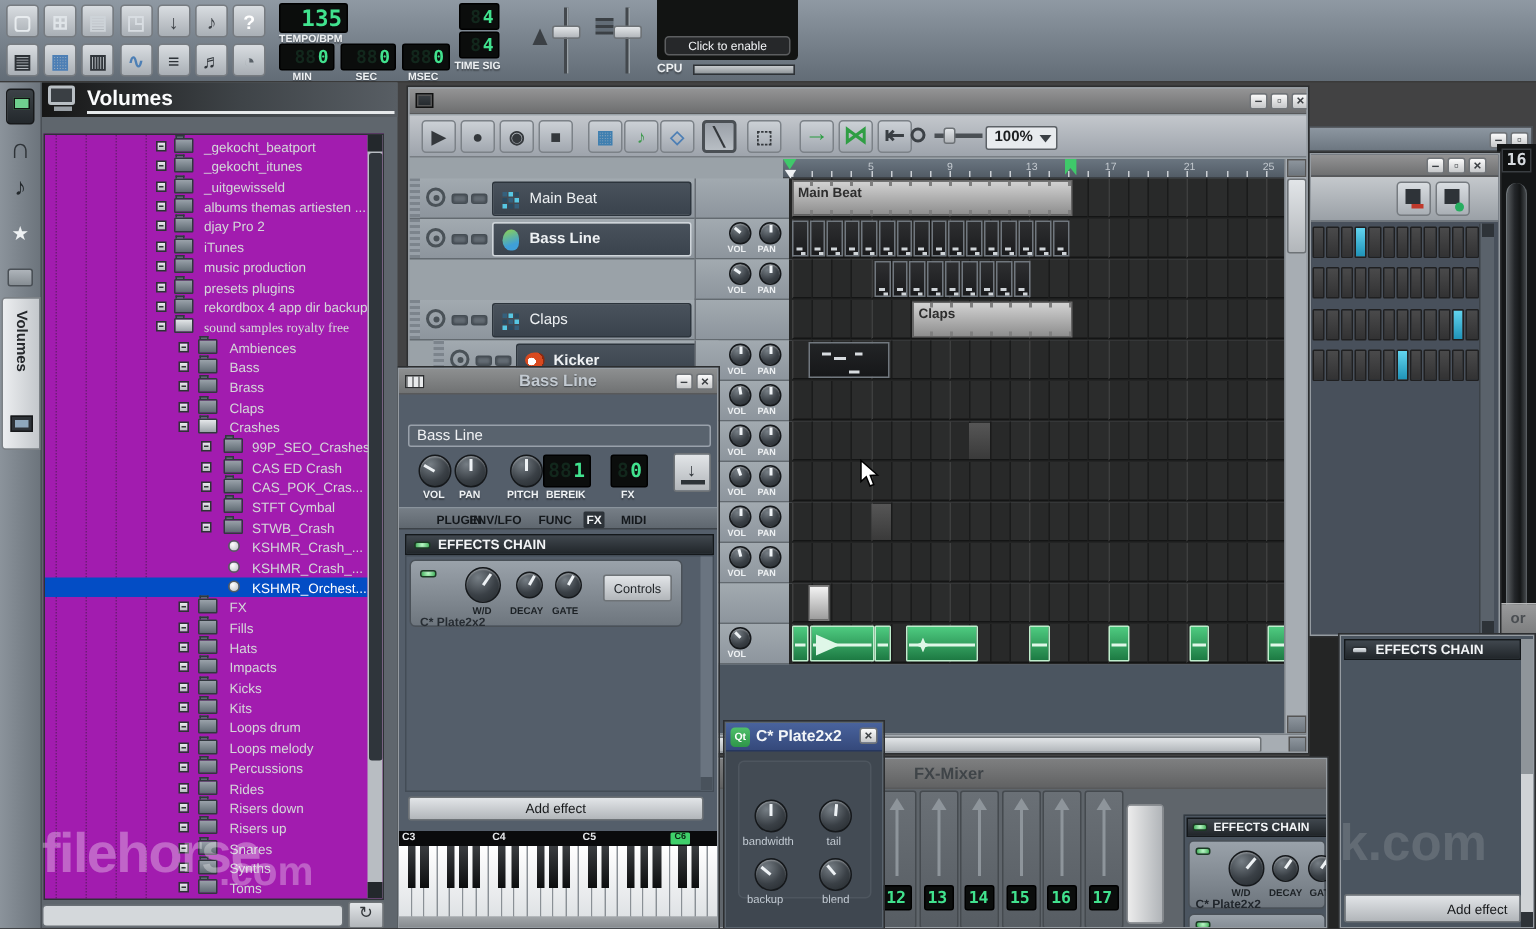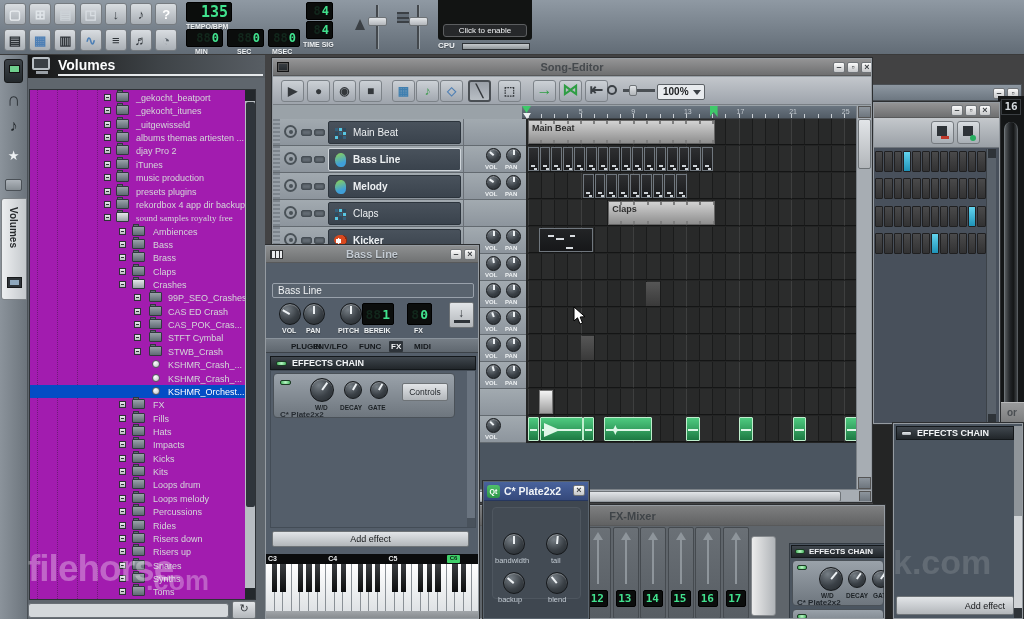--- a/index.html
+++ b/index.html
@@ -125,21 +125,20 @@
     <div class="abs" style="left:6px;top:26px;width:14px;height:290px;border-radius:7px;background:linear-gradient(90deg,#55595c,#232629 40%,#141617 70%,#3f4346);border-left:1px solid #6e7478;border-right:1px solid #585d61"></div>
   </div>
   <div class="abs" style="left:873px;top:424px;width:22px;height:195px;background:#242525;z-index:6"></div>
   <div class="abs" style="left:993px;top:402px;width:31px;height:21px;background:linear-gradient(#999a9b,#7c7d7e);border-top:1px solid #b8b9ba;z-index:5">
     <div class="abs" style="left:14px;top:4px;font-size:10px;font-weight:bold;color:#4a4e52">or</div>
   </div>
 
   <div class="win" id="song-editor" style="left:272px;top:58px;width:600px;height:444px;background:#9aa2a8;z-index:10">
     <div class="tbar">
       <div class="abs" style="left:4px;top:3px;width:12px;height:10px;background:linear-gradient(#3a3f44,#23282c);border:1px solid #111;box-shadow:inset 0 0 0 1px #555"></div>
-      <div class="ttl">Song-Editor</div>
       <div class="wbtn" style="left:560px">–</div>
       <div class="wbtn" style="left:574px">▫</div>
       <div class="wbtn" style="left:588px">×</div>
     </div>
     <div class="abs" style="left:0;top:18px;width:598px;height:28px;background:linear-gradient(#c3c7cc,#9ea4ac);border-bottom:1px solid #787e84"></div>
     <div id="se-toolbar" class="abs" style="left:0;top:0">
         <div class="sebtn" style="left: 8px;">
           <div style="font-size: 12px;">▶</div>
         </div>
         <div class="sebtn" style="left: 34px;">
@@ -380,32 +379,20 @@
               <div style="position: absolute; left: 2px; top: 17px; width: 4px; height: 1.5px; background: rgb(207, 212, 216);"></div>
               <div style="position: absolute; left: 5px; top: 20px; width: 3px; height: 1.5px; background: rgb(207, 212, 216);"></div>
             </div>
             <div style="position: absolute; left: 176px; top: 1px; width: 10.6px; height: 24px; background: linear-gradient(rgb(46, 47, 49), rgb(26, 27, 29)); border: 1px solid rgb(112, 119, 126);">
               <div style="position: absolute; left: 2px; top: 17px; width: 4px; height: 1.5px; background: rgb(207, 212, 216);"></div>
               <div style="position: absolute; left: 5px; top: 20px; width: 3px; height: 1.5px; background: rgb(207, 212, 216);"></div>
             </div>
           </div>
         </div>
         <div style="position: absolute; left: 0px; top: 114px; width: 583px; height: 27px;">
-          <div style="position: absolute; left: 0px; top: 0px; width: 190px; height: 27px; background: linear-gradient(rgb(162, 170, 176), rgb(141, 149, 157)); border-bottom: 1px solid rgb(99, 106, 112);">
-            <div style="position: absolute; left: 0px; top: 0px; width: 7px; height: 26px; background: repeating-linear-gradient(0deg, rgb(124, 132, 140) 0px, rgb(124, 132, 140) 2px, rgb(152, 160, 168) 2px, rgb(152, 160, 168) 4px);"></div>
-            <div style="position: absolute; left: 11px; top: 6px; width: 13px; height: 13px; border-radius: 50%; border: 2px solid rgb(74, 82, 88);">
-              <div style="position: absolute; left: 2.5px; top: 2.5px; width: 4px; height: 4px; border-radius: 50%; background: rgb(74, 82, 88);"></div>
-            </div>
-            <div style="position: absolute; left: 28px; top: 10px; width: 11px; height: 7px; border-radius: 2px; background: rgb(99, 107, 115); border: 1px solid rgb(69, 77, 84); box-shadow: rgb(46, 53, 59) 0px 0px 2px inset;"></div>
-            <div style="position: absolute; left: 41px; top: 10px; width: 11px; height: 7px; border-radius: 2px; background: rgb(99, 107, 115); border: 1px solid rgb(69, 77, 84); box-shadow: rgb(46, 53, 59) 0px 0px 2px inset;"></div>
-            <div style="position: absolute; left: 55px; top: 2px; width: 133px; height: 23px; background: linear-gradient(rgb(73, 82, 92), rgb(58, 67, 77)); border: 1px solid rgb(44, 52, 60); border-radius: 2px;">
-              <div style="position: absolute; left: 6px; top: 4px; width: 11px; height: 14px; background: linear-gradient(160deg, rgb(143, 212, 79), rgb(63, 159, 216) 70%); border-radius: 55% 45% 40% 50%;"></div>
-              <div style="position: absolute; left: 24px; top: 5px; font-size: 10px; color: rgb(238, 241, 243); font-weight: bold;">Melody</div>
-            </div>
-          </div>
           <div style="position: absolute; left: 190px; top: 0px; width: 63px; height: 27px; background: linear-gradient(rgb(162, 170, 176), rgb(141, 149, 157)); border-bottom: 1px solid rgb(99, 106, 112); border-left: 1px solid rgb(106, 112, 119);">
             <div class="knob" style="left: 22px; top: 2px; width: 15px; height: 15px; --r: -55deg;">
               <i></i>
             </div>
             <div style="position: absolute; left: 21px; top: 18px; font-size: 6px; font-weight: bold; color: rgb(238, 241, 243);">VOL</div>
             <div class="knob" style="left: 42px; top: 2px; width: 15px; height: 15px;">
               <i></i>
             </div>
             <div style="position: absolute; left: 41px; top: 18px; font-size: 6px; font-weight: bold; color: rgb(238, 241, 243);">PAN</div>
           </div>
@@ -514,21 +501,21 @@
             <div style="position: absolute; left: 304.68px; top: 0px; width: 13.16px; height: 26px; background: rgb(43, 44, 44); border-left: 1px solid rgb(26, 27, 27); border-bottom: 1px solid rgb(20, 21, 21);"></div>
             <div style="position: absolute; left: 317.84px; top: 0px; width: 13.16px; height: 26px; background: rgb(40, 41, 41); border-left: 1px solid rgb(62, 63, 63); border-bottom: 1px solid rgb(20, 21, 21);"></div>
             <div style="position: absolute; left: 82.276px; top: 1px; width: 106.596px; height: 24px; background: linear-gradient(rgb(210, 210, 210), rgb(142, 142, 142)); border: 1px solid rgb(102, 102, 102);">
               <div style="position: absolute; left: 0px; top: 0px; right: 0px; height: 3px; background: repeating-linear-gradient(90deg, transparent 0px, transparent 11.2px, rgb(126, 126, 126) 11.2px, rgb(126, 126, 126) 13.2px);"></div>
               <div style="position: absolute; left: 0px; bottom: 0px; right: 0px; height: 3px; background: repeating-linear-gradient(90deg, transparent 0px, transparent 11.2px, rgb(126, 126, 126) 11.2px, rgb(126, 126, 126) 13.2px);"></div>
               <div style="position: absolute; left: 3px; top: 2px; font-size: 9px; font-weight: bold; color: rgb(46, 46, 46);">Claps</div>
             </div>
           </div>
         </div>
         <div style="position: absolute; left: 0px; top: 168px; width: 583px; height: 27px;">
-          <div style="position: absolute; left: 0px; top: 0px; width: 190px; height: 27px; background: linear-gradient(rgb(162, 170, 176), rgb(141, 149, 157)); border-bottom: 1px solid rgb(99, 106, 112);">
+          <div style="position: absolute; left: 16px; top: 0px; width: 190px; height: 27px; background: linear-gradient(rgb(162, 170, 176), rgb(141, 149, 157)); border-bottom: 1px solid rgb(99, 106, 112);">
             <div style="position: absolute; left: 0px; top: 0px; width: 7px; height: 26px; background: repeating-linear-gradient(0deg, rgb(124, 132, 140) 0px, rgb(124, 132, 140) 2px, rgb(152, 160, 168) 2px, rgb(152, 160, 168) 4px);"></div>
             <div style="position: absolute; left: 11px; top: 6px; width: 13px; height: 13px; border-radius: 50%; border: 2px solid rgb(74, 82, 88);">
               <div style="position: absolute; left: 2.5px; top: 2.5px; width: 4px; height: 4px; border-radius: 50%; background: rgb(74, 82, 88);"></div>
             </div>
             <div style="position: absolute; left: 28px; top: 10px; width: 11px; height: 7px; border-radius: 2px; background: rgb(99, 107, 115); border: 1px solid rgb(69, 77, 84); box-shadow: rgb(46, 53, 59) 0px 0px 2px inset;"></div>
             <div style="position: absolute; left: 41px; top: 10px; width: 11px; height: 7px; border-radius: 2px; background: rgb(99, 107, 115); border: 1px solid rgb(69, 77, 84); box-shadow: rgb(46, 53, 59) 0px 0px 2px inset;"></div>
             <div style="position: absolute; left: 55px; top: 2px; width: 133px; height: 23px; background: linear-gradient(rgb(73, 82, 92), rgb(58, 67, 77)); border: 1px solid rgb(44, 52, 60); border-radius: 2px;">
               <div style="position: absolute; left: 5px; top: 5px; width: 13px; height: 10px; background: radial-gradient(circle at 35% 60%, rgb(255, 255, 255) 0px, rgb(255, 255, 255) 25%, rgb(216, 73, 31) 26%, rgb(216, 73, 31) 70%, rgb(138, 42, 16) 71%); border-radius: 50% 40% 40% 50%;"></div>
               <div style="position: absolute; left: 24px; top: 5px; font-size: 10px; color: rgb(238, 241, 243); font-weight: bold;">Kicker</div>
             </div>

